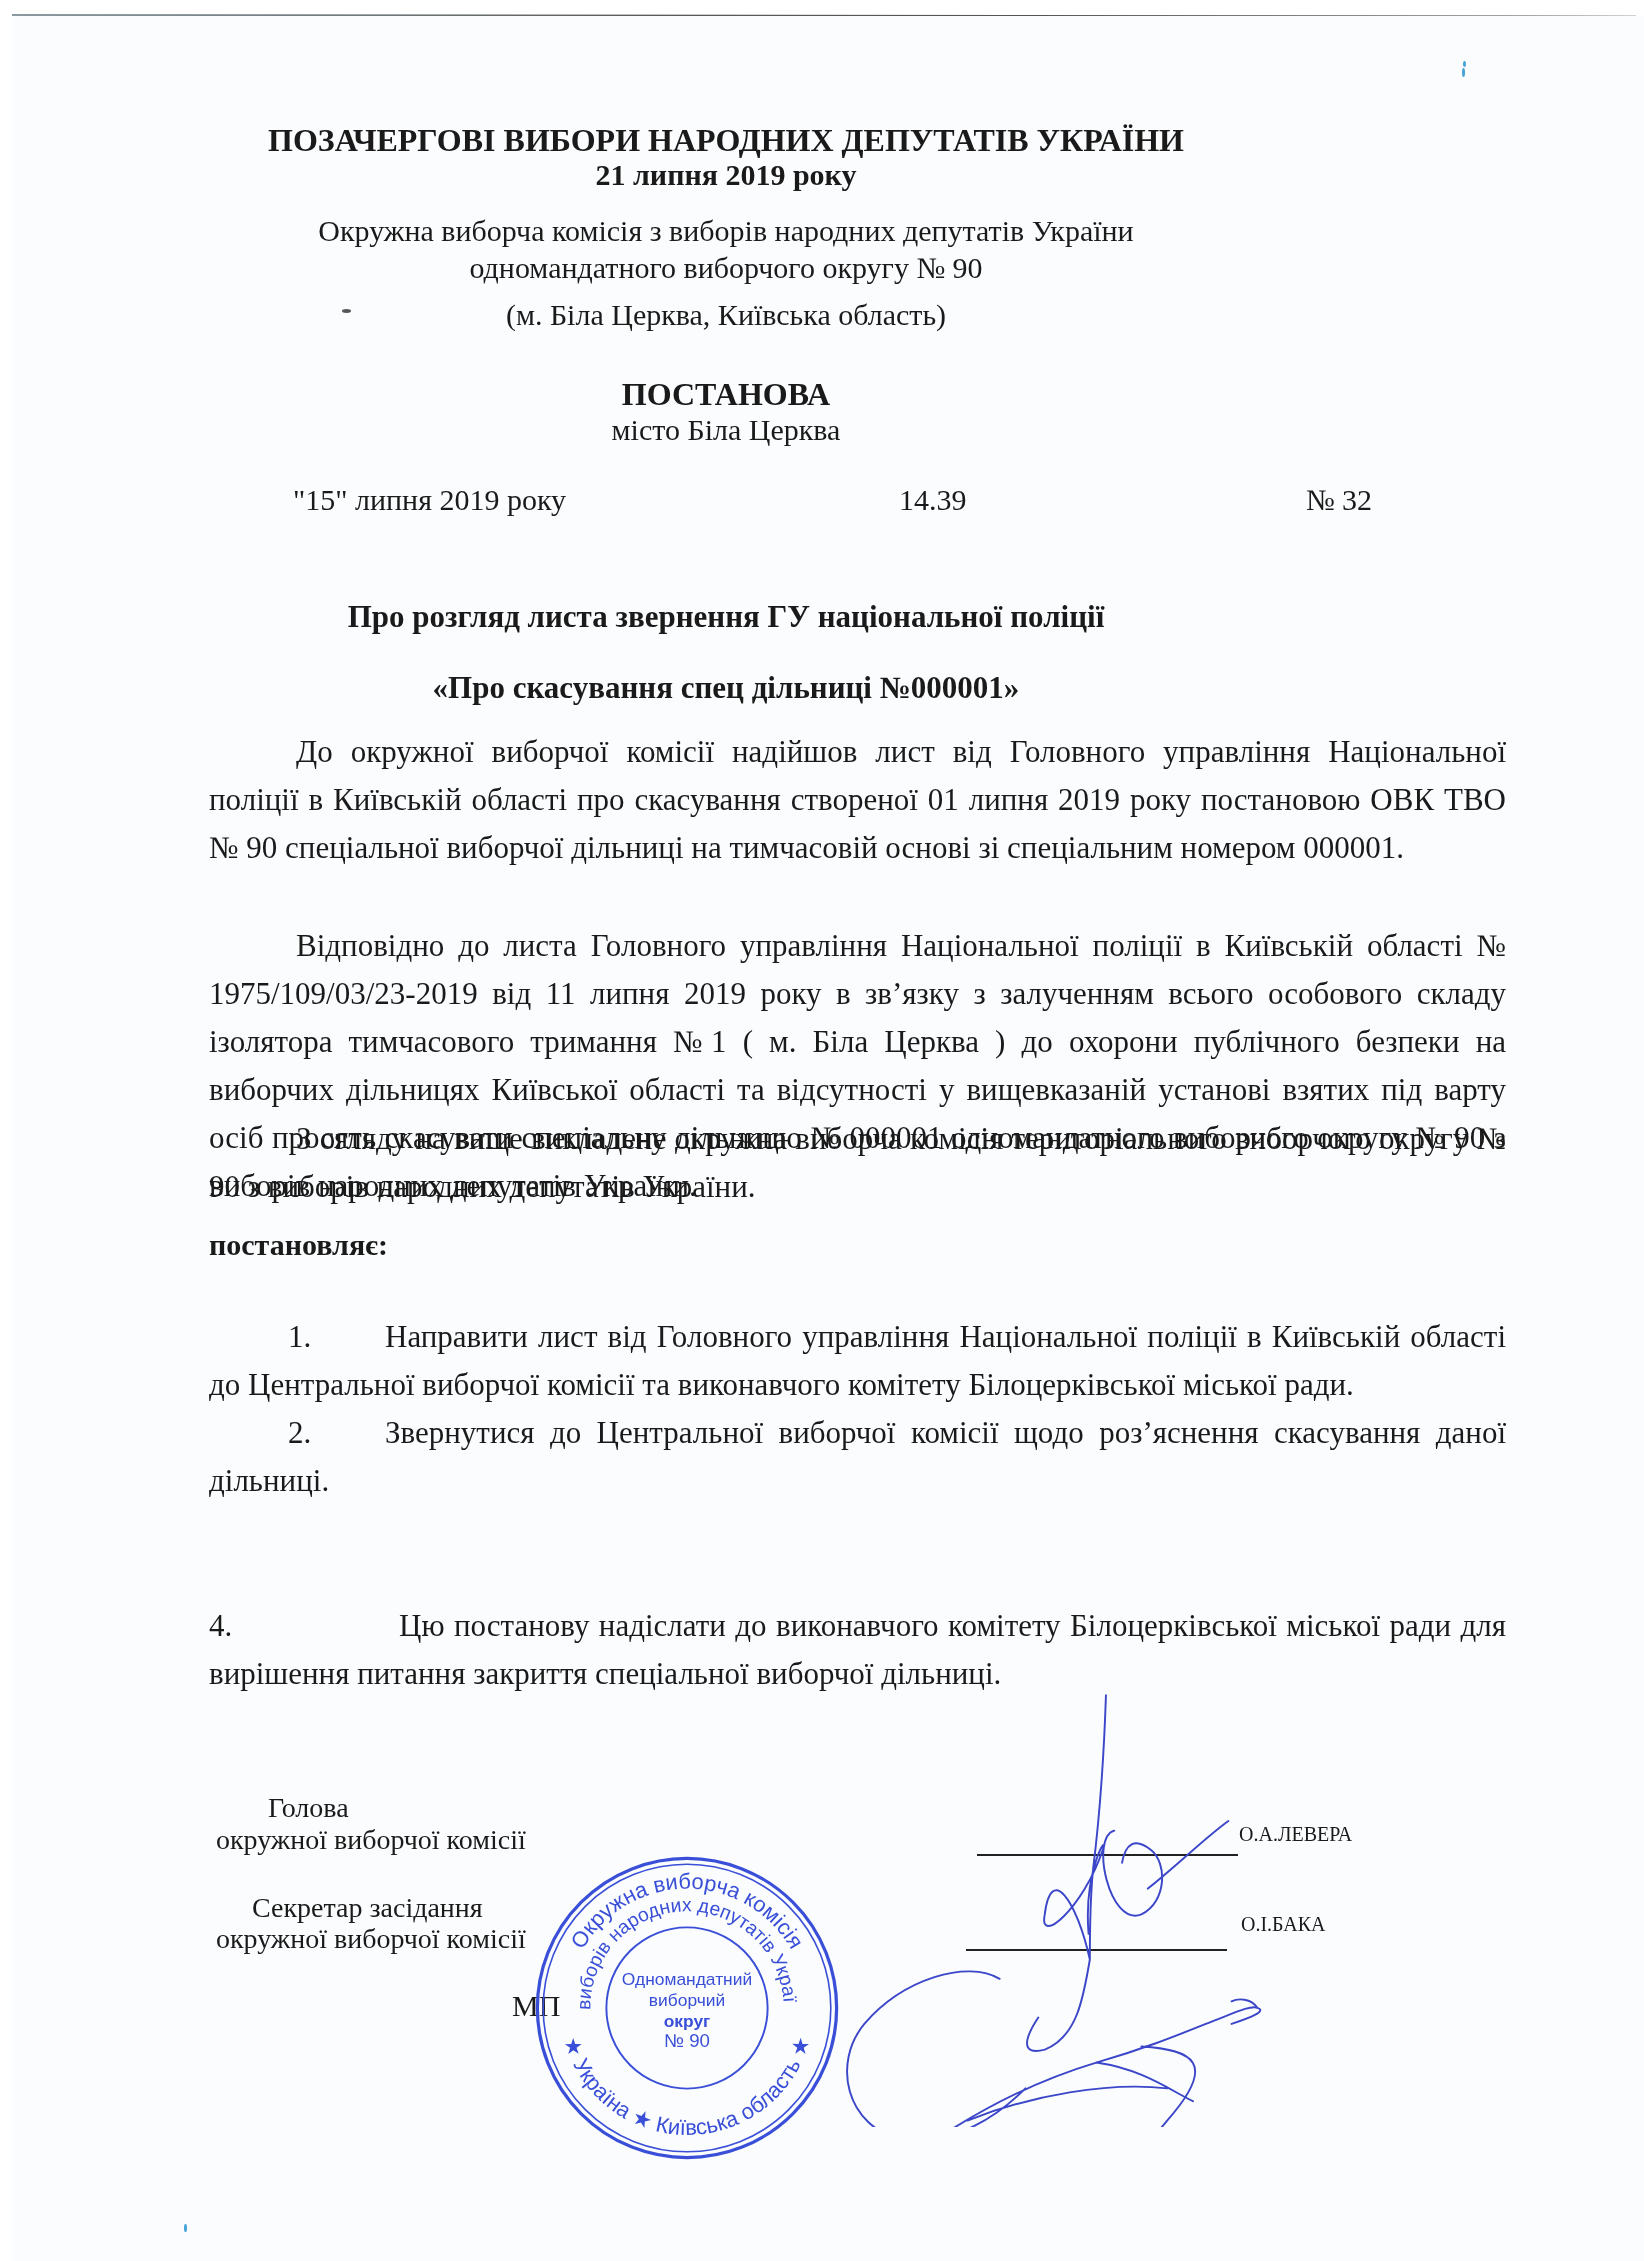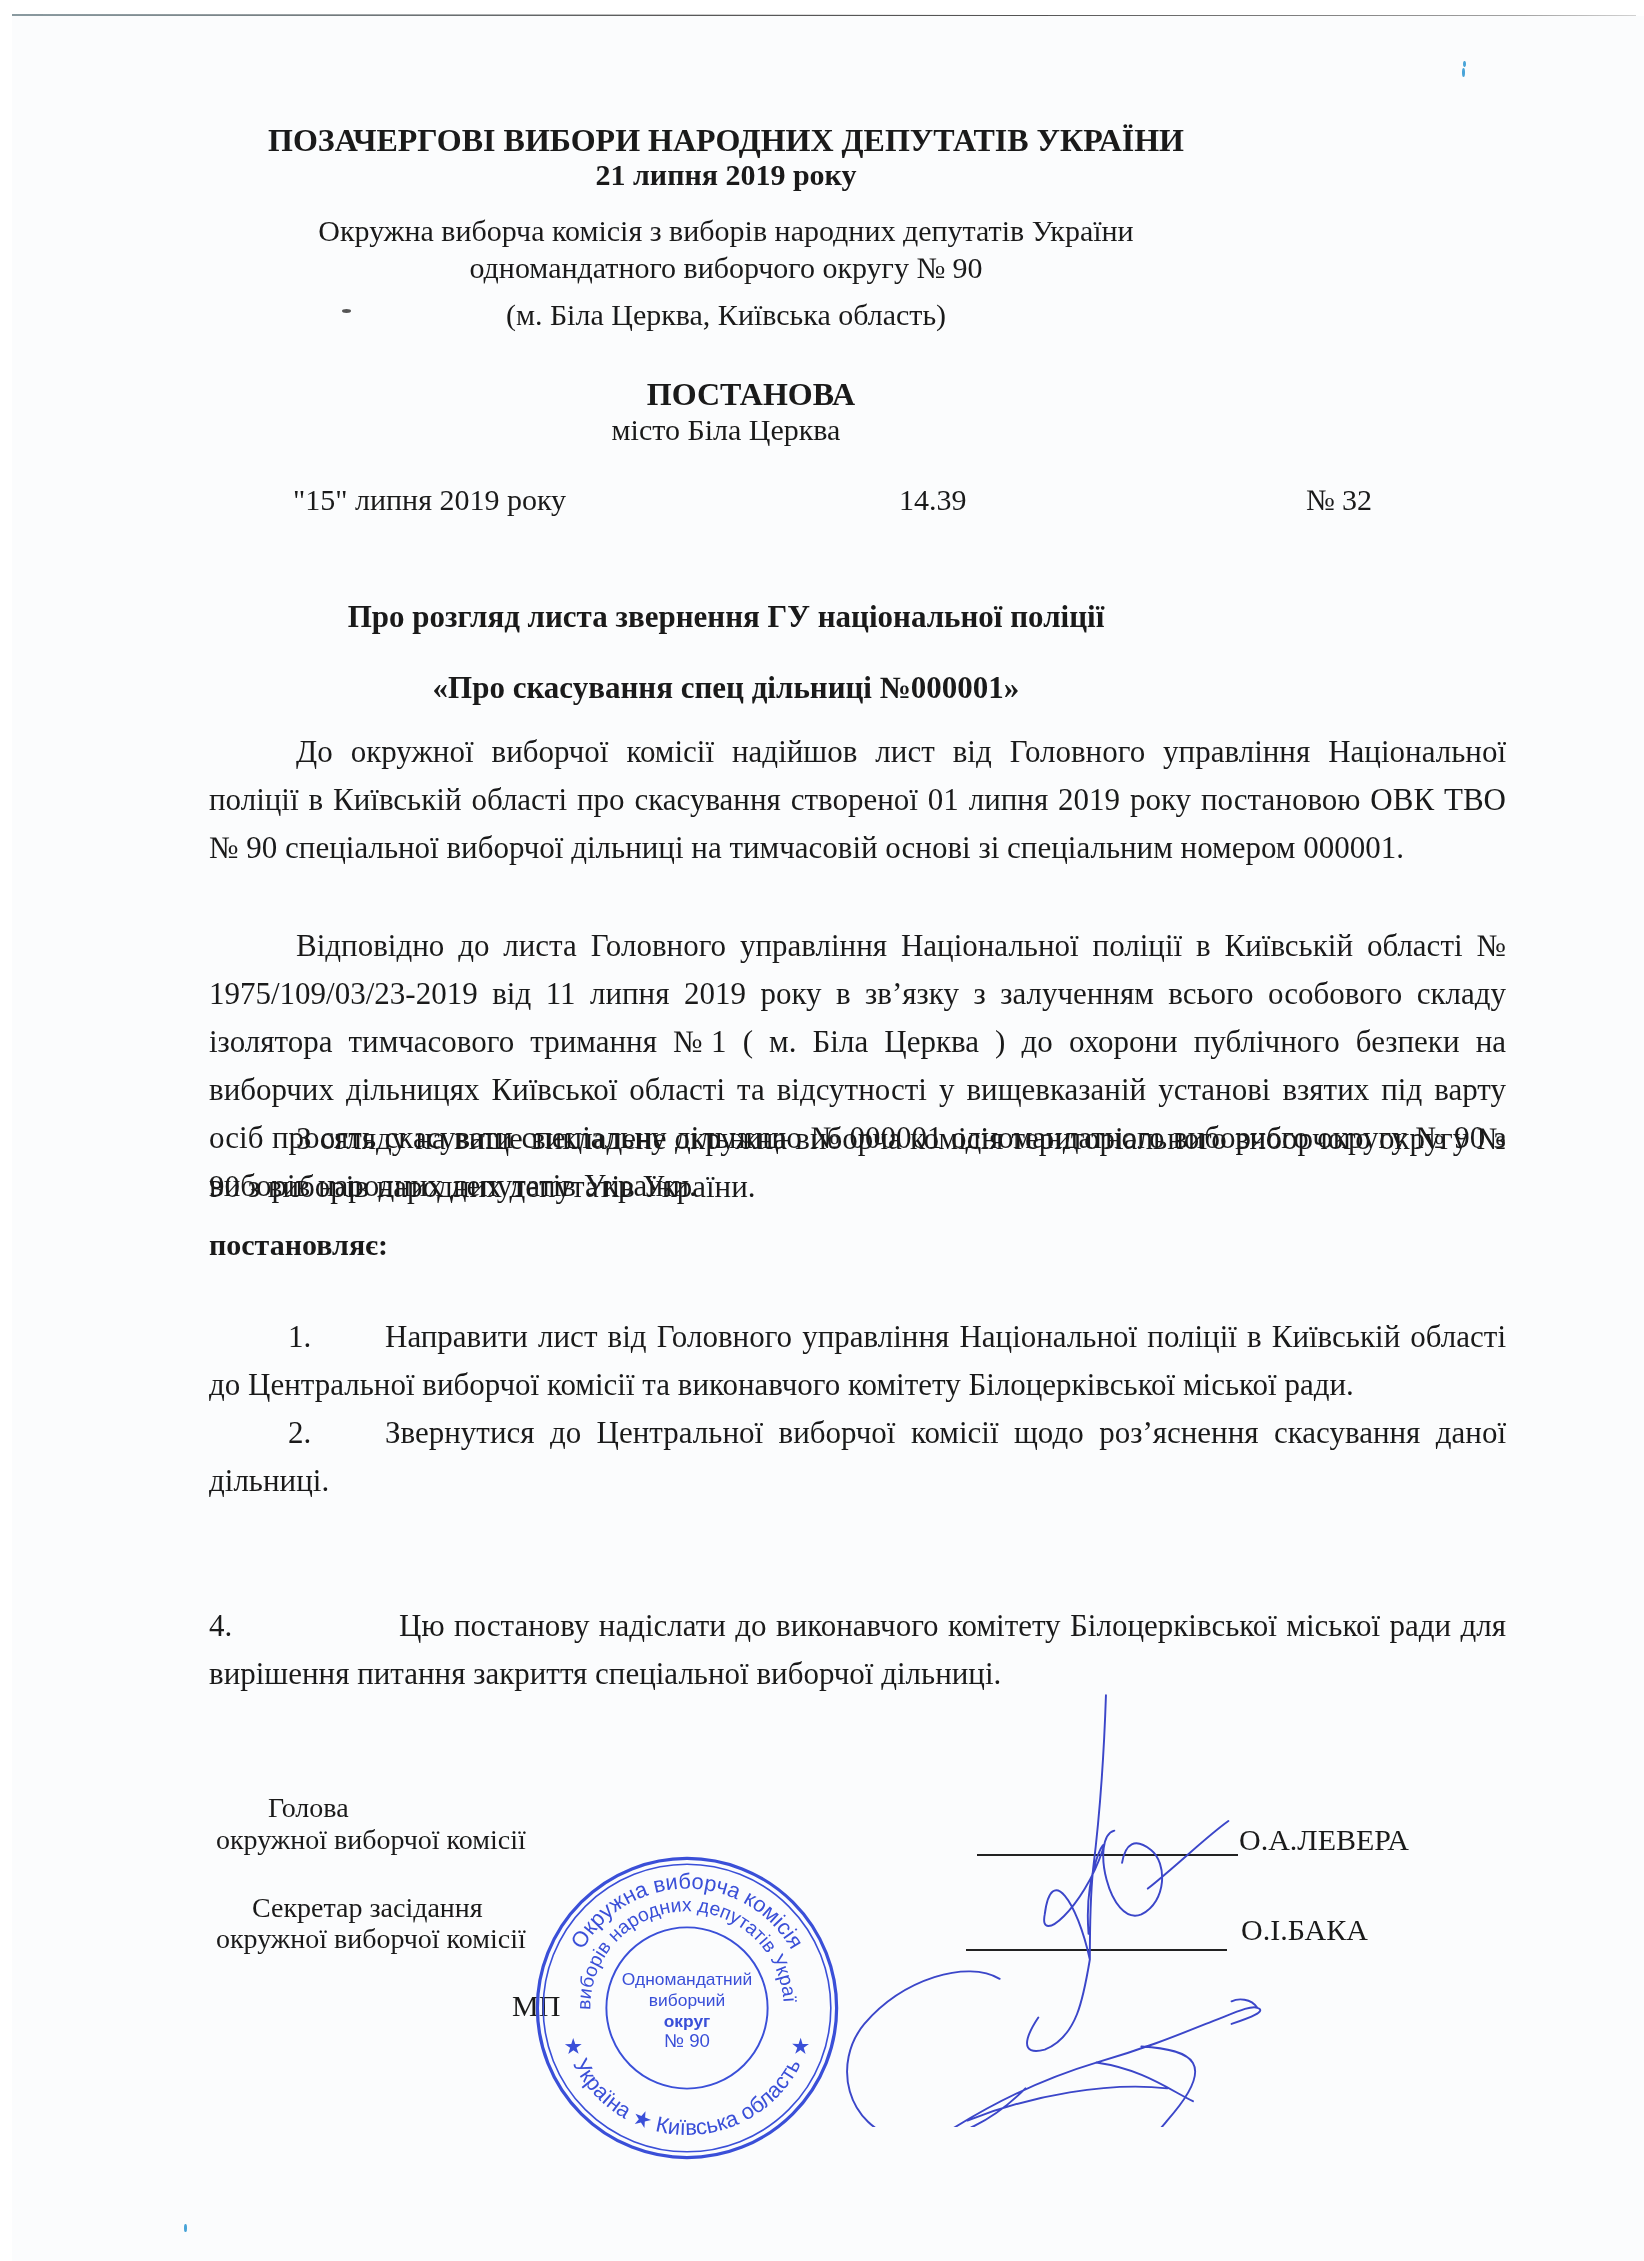--- a/index.html
+++ b/index.html
@@ -18,21 +18,21 @@
     position: absolute; left: 11.6px; top: 16px; right: 0; bottom: 0;
     background: #fbfcfd;
   }
   .abs { position: absolute; white-space: nowrap; }
   .center { position: absolute; left: 0; width: 1452px; text-align: center; white-space: nowrap; }
   .h-title { top: 122px; font-size: 32px; font-weight: bold; }
   .h-date { top: 158px; font-size: 30px; font-weight: bold; }
   .h-commission { top: 214px; font-size: 30px; }
   .h-district { top: 251px; font-size: 30px; }
   .h-city { top: 298px; font-size: 30px; }
-  .h-resolution { top: 376px; font-size: 32px; font-weight: bold; padding-left: 25px; }
+  .h-resolution { top: 376px; font-size: 32px; font-weight: bold; }
   .h-place { top: 413px; font-size: 30px; }
   .meta-row { top: 483px; font-size: 30px; }
   .subject1 { top: 599px; font-size: 31px; font-weight: bold; }
   .subject2 { top: 670px; font-size: 31px; font-weight: bold; }
 
   .body-text {
     position: absolute; left: 209px; width: 1297px;
     font-size: 31px; line-height: 48px; text-align: justify;
   }
   .body-text p { margin: 0; text-indent: 87px; }
@@ -43,21 +43,21 @@
 
   .list { position: absolute; left: 209px; width: 1297px; font-size: 31px; line-height: 48px; text-align: justify; }
   .list .item { margin: 0; }
   .list .num { display: inline-block; width: 97px; padding-left: 79px; box-sizing: content-box; }
   .l1 { top: 1286px; margin-top: 27px; }
   .l4 { top: 1602px; }
   .l4 .num { padding-left: 0; width: 190px; }
 
   .sig-label { font-size: 28px; line-height: 31px; }
   .sig-line { position: absolute; height: 1.9px; background: #222; }
-  .sig-name { font-size: 30px; }
+  .sig-name { font-size: 20px; }
   .mp { font-size: 30px; }
 
   .stamp, .signatures { position: absolute; pointer-events: none; }
   .speck { position: absolute; background: #48a4d8; border-radius: 50%; }
 </style>
 </head>
 <body>
 
 <div class="scan-edge"></div>
 <div class="paper"></div>

